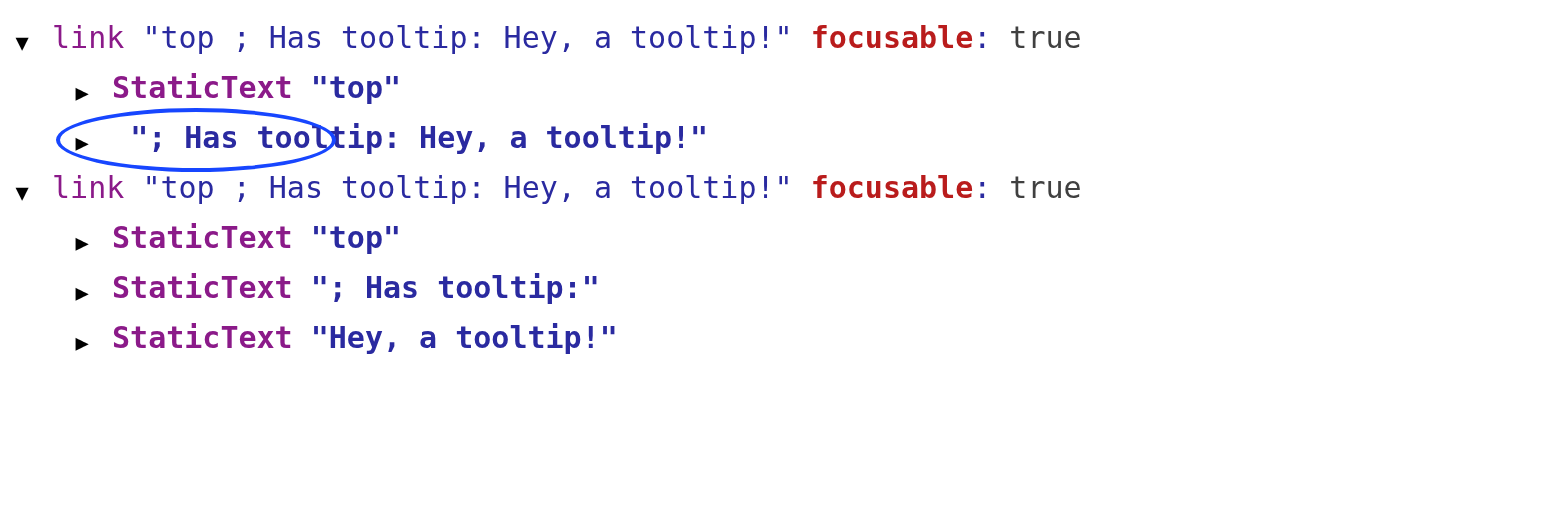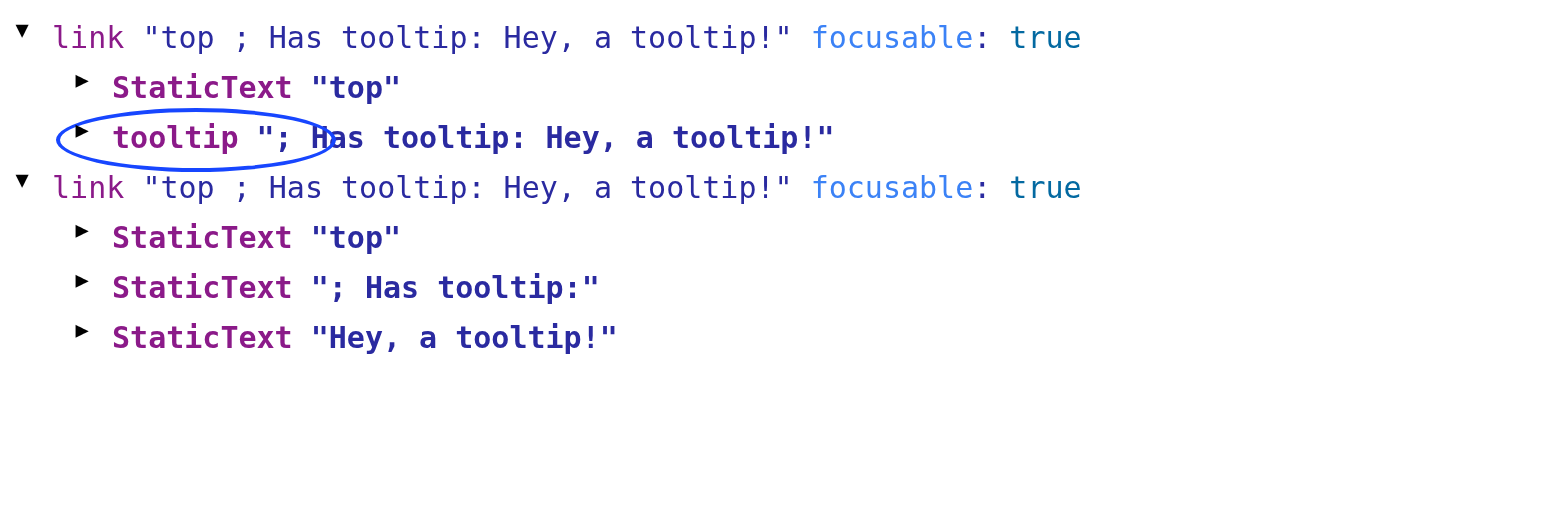--- a/index.html
+++ b/index.html
@@ -11,21 +11,21 @@
       font-family: "DejaVu Sans Mono", "Menlo", "Consolas", monospace;
       font-size: 30px;
       line-height: 1.6;
       background: #ffffff;
       padding: 12px 10px;
       color: #000;
       width: 1554px;
     }
     .tree-row {
       display: flex;
-      align-items: flex-start;
+      align-items: flex-end;
       margin: 2px 0;
       white-space: pre;
       position: relative;
     }
     .twisty {
       display: inline-block;
       width: 24px;
       font-size: 22px;
       color: #000;
       text-align: center;
@@ -36,22 +36,22 @@
     }
     .twisty.open::before {
       content: "▼";
     }
     .twisty.closed::before {
       content: "▶";
     }
     .indent-1 { padding-left: 60px; font-weight: bold; }
     .role  { color: #8b1a89; } 
     .qstr  { color: #2a2aa0; } 
-    .attr  { color: #3b82f6; } 
-    .bval  { color: #0369a1; } 
+    .attr  { color: #b91c1c; font-weight: bold; } 
+    .bval  { color: #404040; } 
     .sp { display:inline-block; }
     .circle-annot {
       position: absolute;
       border: 4px solid #1746ff;
       border-radius: 50%;
       pointer-events: none;
     }
   </style>
 </head>
 <body>
@@ -59,21 +59,21 @@
 <div class="tree-row">
   <span class="twisty open"></span><span class="sp"> </span><span class="role">link</span><span class="sp"> </span><span class="qstr">"top ; Has tooltip: Hey, a tooltip!"</span><span class="sp"> </span><span class="attr">focusable</span><span class="qstr">: </span><span class="bval">true</span>
 </div>
 
 <div class="tree-row indent-1">
   <span class="twisty closed"></span><span class="sp"> </span><span class="role">StaticText</span><span class="sp"> </span><span class="qstr">"top"</span>
 </div>
 
 <div class="tree-row indent-1" style="position:relative;">
   <span class="circle-annot" style="left:46px; top:-6px; width:280px; height:64px;"></span>
-  <span class="twisty closed"></span><span class="sp"> </span><span class="role">tooltip</span><span class="sp"> </span><span class="qstr">"; Has tooltip: Hey, a tooltip!"</span>
+  <span class="twisty closed"></span><span class="sp"> </span><span class="sp"> </span><span class="qstr">"; Has tooltip: Hey, a tooltip!"</span>
 </div>
 
 <div class="tree-row">
   <span class="twisty open"></span><span class="sp"> </span><span class="role">link</span><span class="sp"> </span><span class="qstr">"top ; Has tooltip: Hey, a tooltip!"</span><span class="sp"> </span><span class="attr">focusable</span><span class="qstr">: </span><span class="bval">true</span>
 </div>
 
 <div class="tree-row indent-1">
   <span class="twisty closed"></span><span class="sp"> </span><span class="role">StaticText</span><span class="sp"> </span><span class="qstr">"top"</span>
 </div>
 

